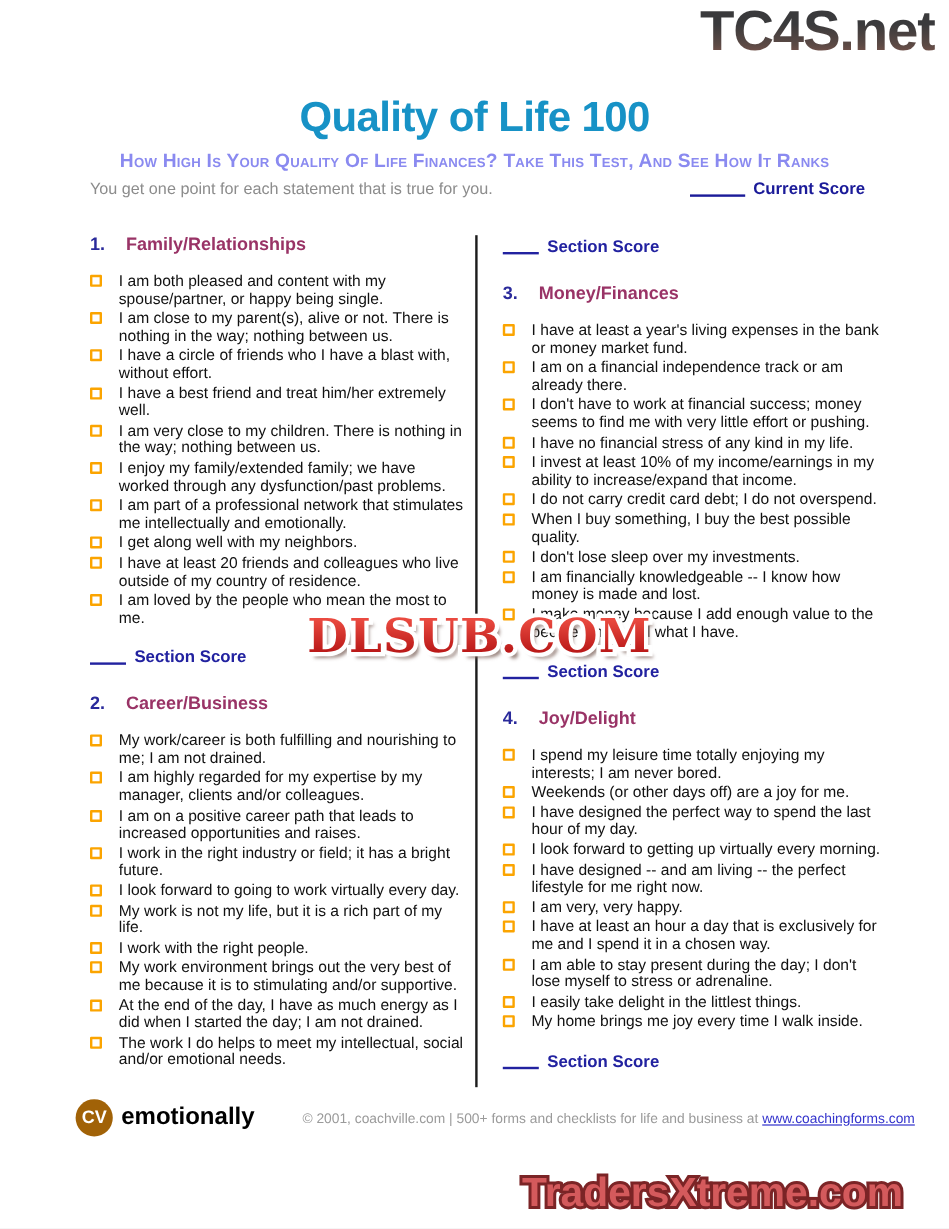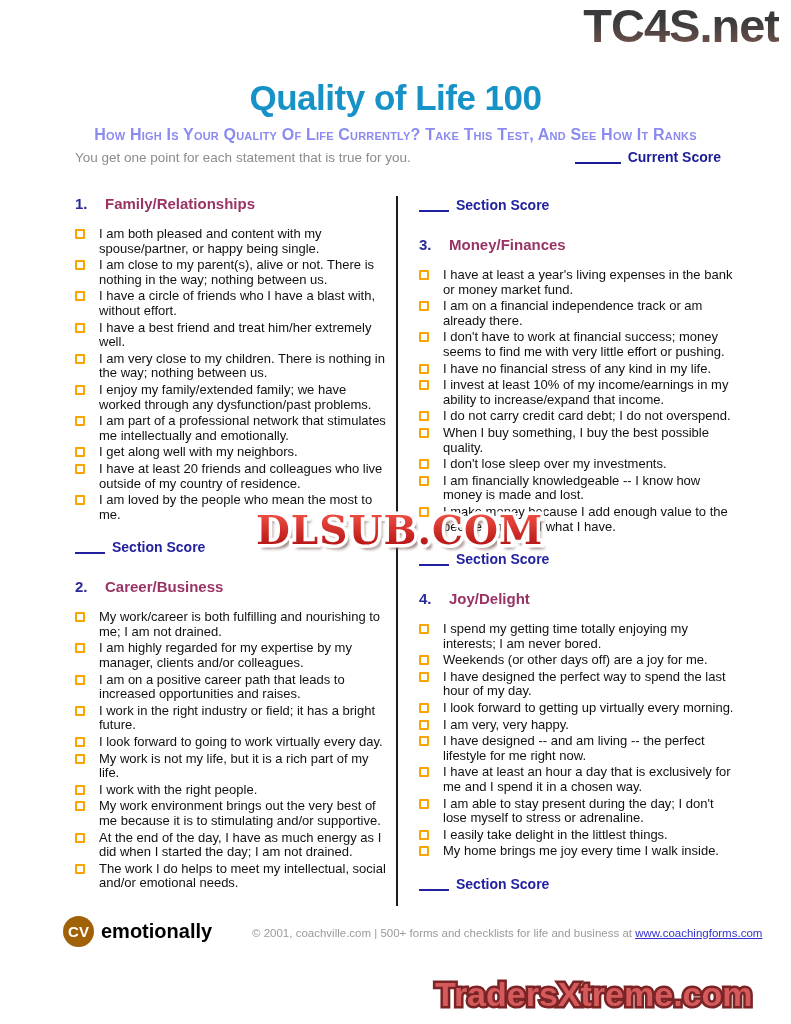--- a/index.html
+++ b/index.html
@@ -65,21 +65,21 @@
 </style>
 </head>
 <body>
 
 <div class="page">
 
   <div class="tc4s">TC4S.net</div>
 
   <div class="header">
     <div class="title">Quality of Life 100</div>
-    <div class="subtitle">How High Is Your Quality Of Life Currently?  Take This Test, And See How It Ranks</div>
+    <div class="subtitle">How High Is Your Quality Of Life Finances?  Take This Test, And See How It Ranks</div>
   </div>
 
   <div class="instr-row">
     <div class="instr">You get one point for each statement that is true for you.</div>
     <div class="current-score"><span class="blank w46"></span><span>Current Score</span></div>
   </div>
 
   <div class="divider"></div>
 
   <div class="col" id="col-left">
@@ -233,41 +233,41 @@
       </div>
       <div class="section-score"><span class="blank w30"></span><span>Section Score</span></div>
       <div class="section">
         <div class="sec-head">
           <span class="sec-num">4.</span>
           <span class="sec-title">Joy/Delight</span>
         </div>
         <div class="items">
           <div class="item">
             <span class="cb"></span>
-            <span>I spend my getting time totally enjoying my interests; I am never bored.</span>
+            <span>I spend my leisure time totally enjoying my interests; I am never bored.</span>
           </div>
           <div class="item">
             <span class="cb"></span>
             <span>Weekends (or other days off) are a joy for me.</span>
           </div>
           <div class="item">
             <span class="cb"></span>
             <span>I have designed the perfect way to spend the last hour of my day.</span>
           </div>
           <div class="item">
             <span class="cb"></span>
             <span>I look forward to getting up virtually every morning.</span>
           </div>
           <div class="item">
             <span class="cb"></span>
+            <span>I have designed -- and am living -- the perfect lifestyle for me right now.</span>
+          </div>
+          <div class="item">
+            <span class="cb"></span>
             <span>I am very, very happy.</span>
-          </div>
-          <div class="item">
-            <span class="cb"></span>
-            <span>I have designed -- and am living -- the perfect lifestyle for me right now.</span>
           </div>
           <div class="item">
             <span class="cb"></span>
             <span>I have at least an hour a day that is exclusively for me and I spend it in a chosen way.</span>
           </div>
           <div class="item">
             <span class="cb"></span>
             <span>I am able to stay present during the day; I don't lose myself to stress or adrenaline.</span>
           </div>
           <div class="item">

